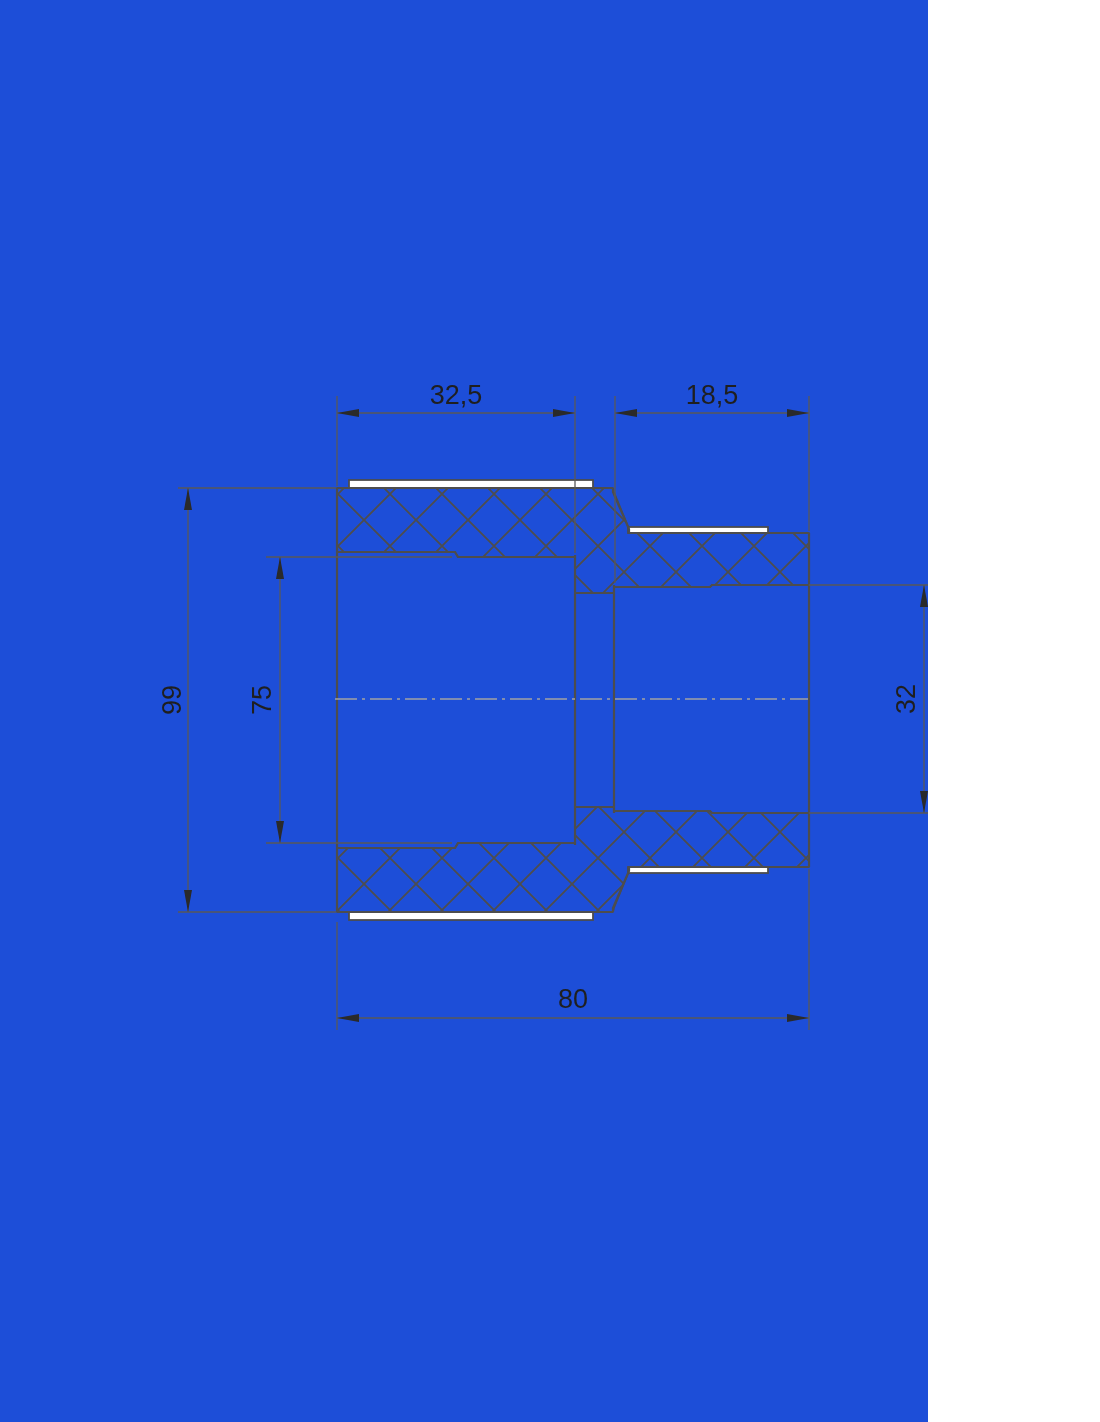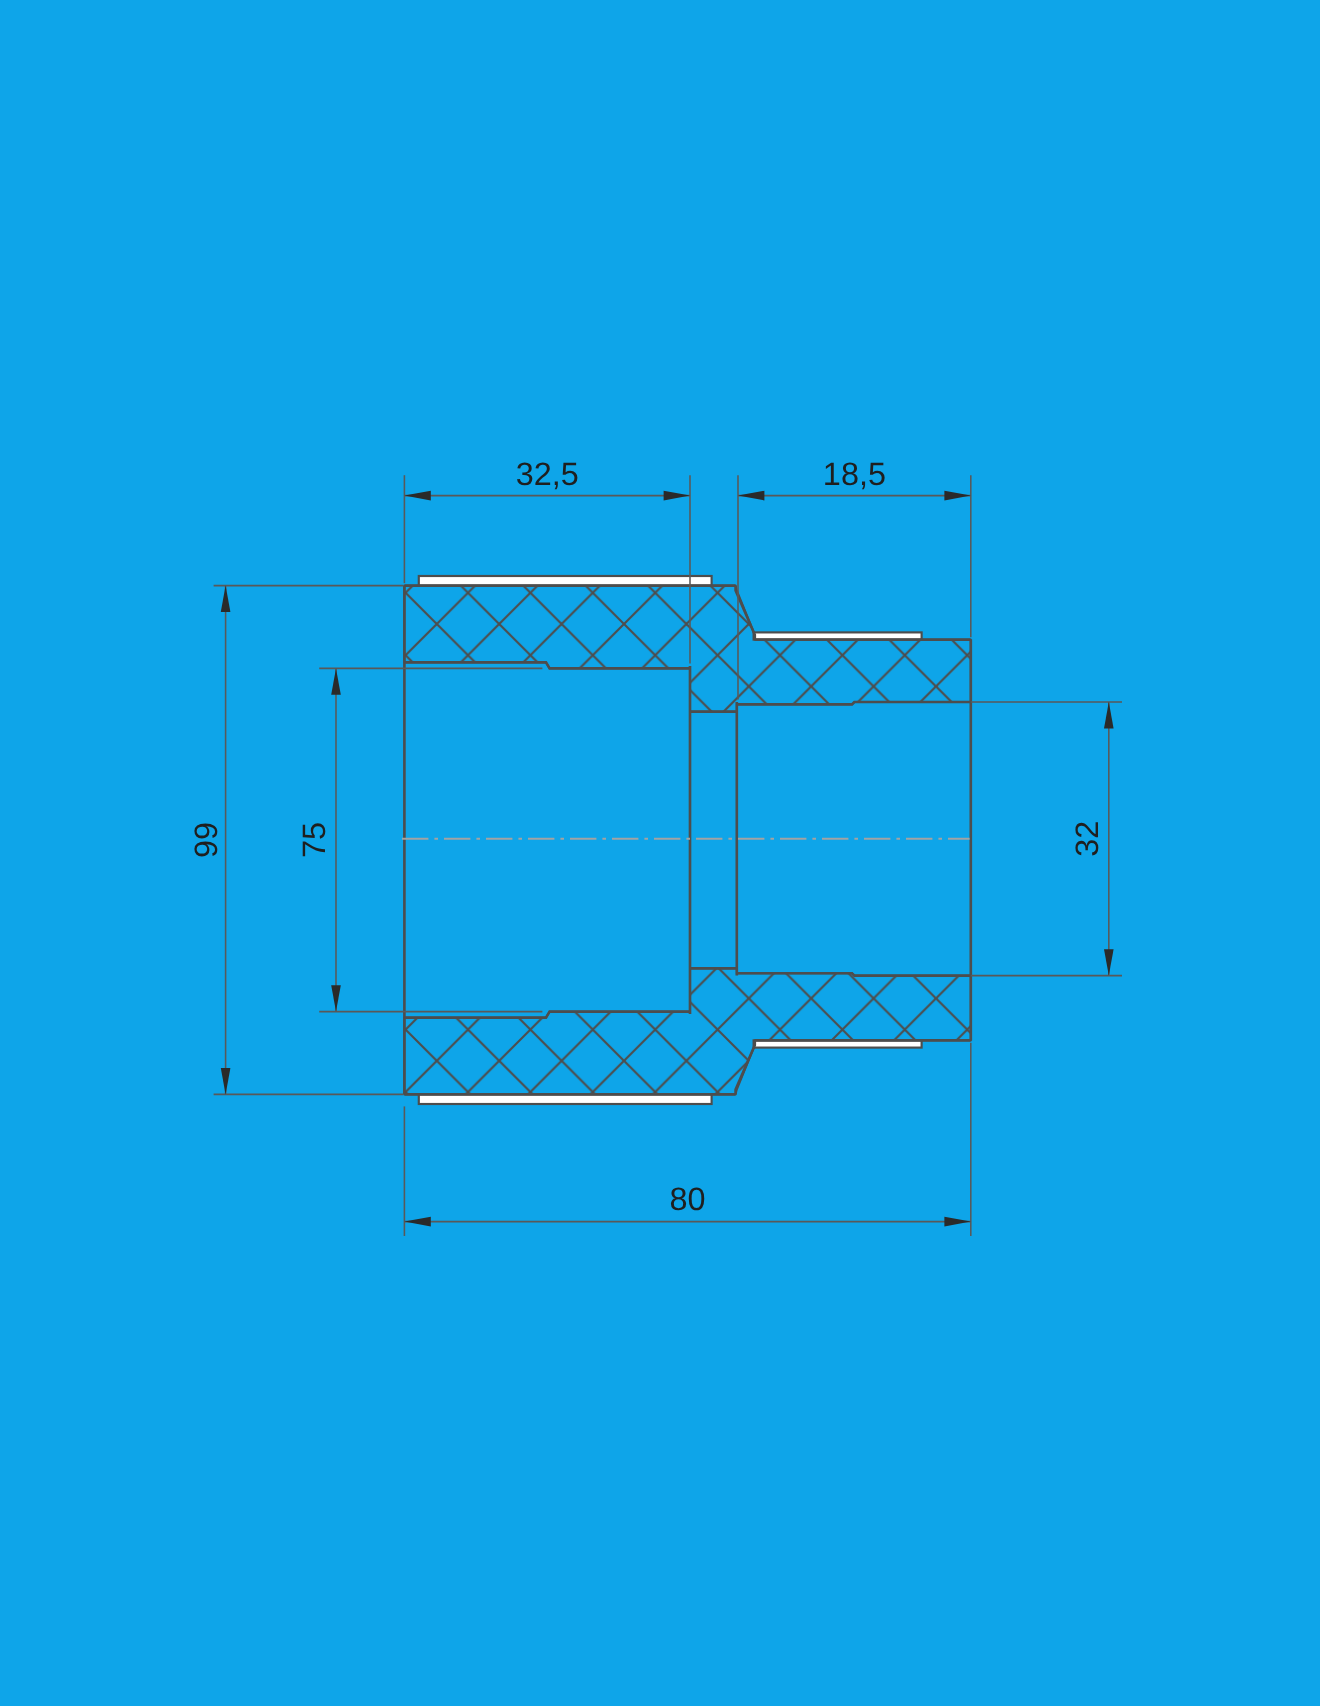--- a/index.html
+++ b/index.html
@@ -1,19 +1,19 @@
 <!DOCTYPE html>
 <html><head>
 <meta charset="utf-8">
 <style>
   html,body{margin:0;padding:0;background:#ffffff;}
   .stage{
     position:relative;
-    width:1100px;height:1422px;
-    background:#0ea5e9;
+    width:928px;height:1422px;
+    background:#1d4ed8;
     font-family:"Liberation Sans", sans-serif;
     overflow:hidden;
   }
   svg{display:block;}
   .dim-text{
     font-family:"Liberation Sans", sans-serif;
     font-size:27px;
     fill:#1f1f1f;
   }
   .obj{stroke:#4d4d4d;stroke-width:2.2;fill:none;stroke-linejoin:miter;}

